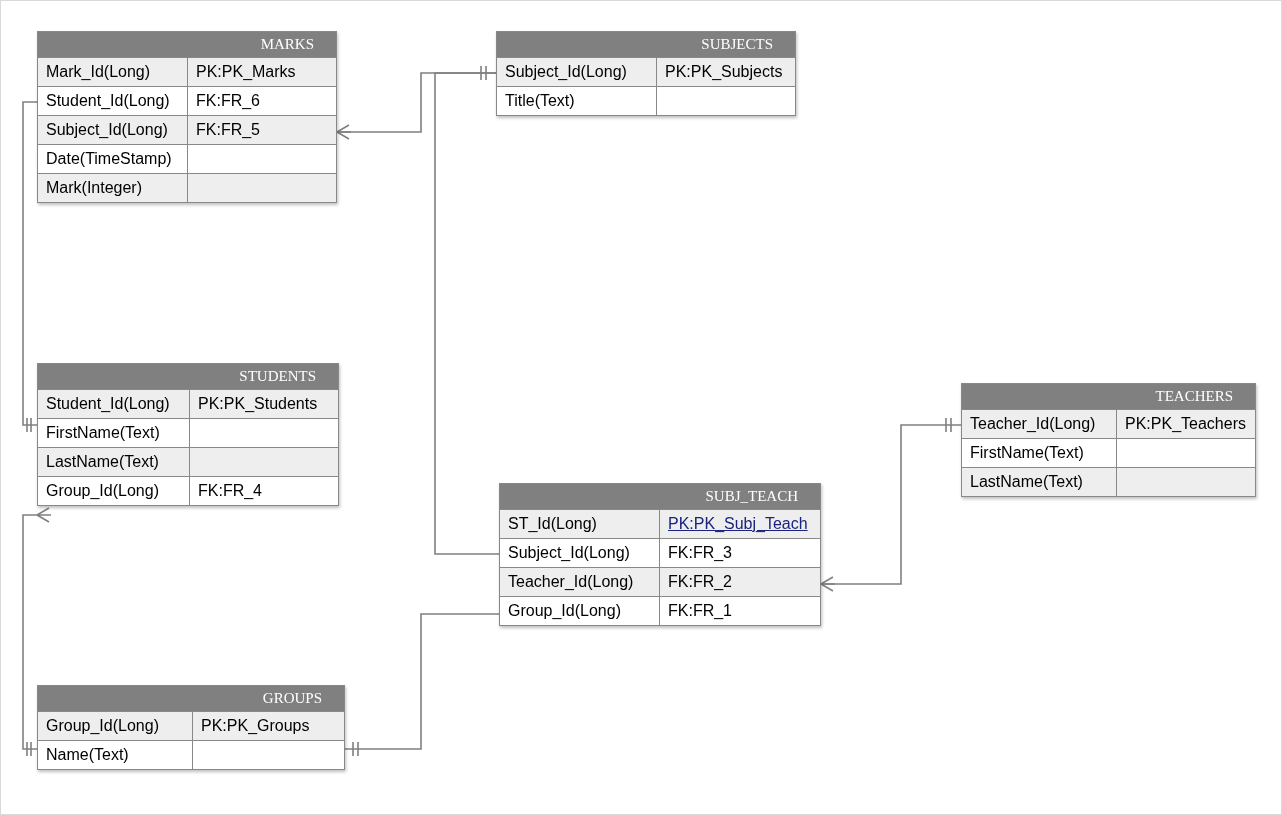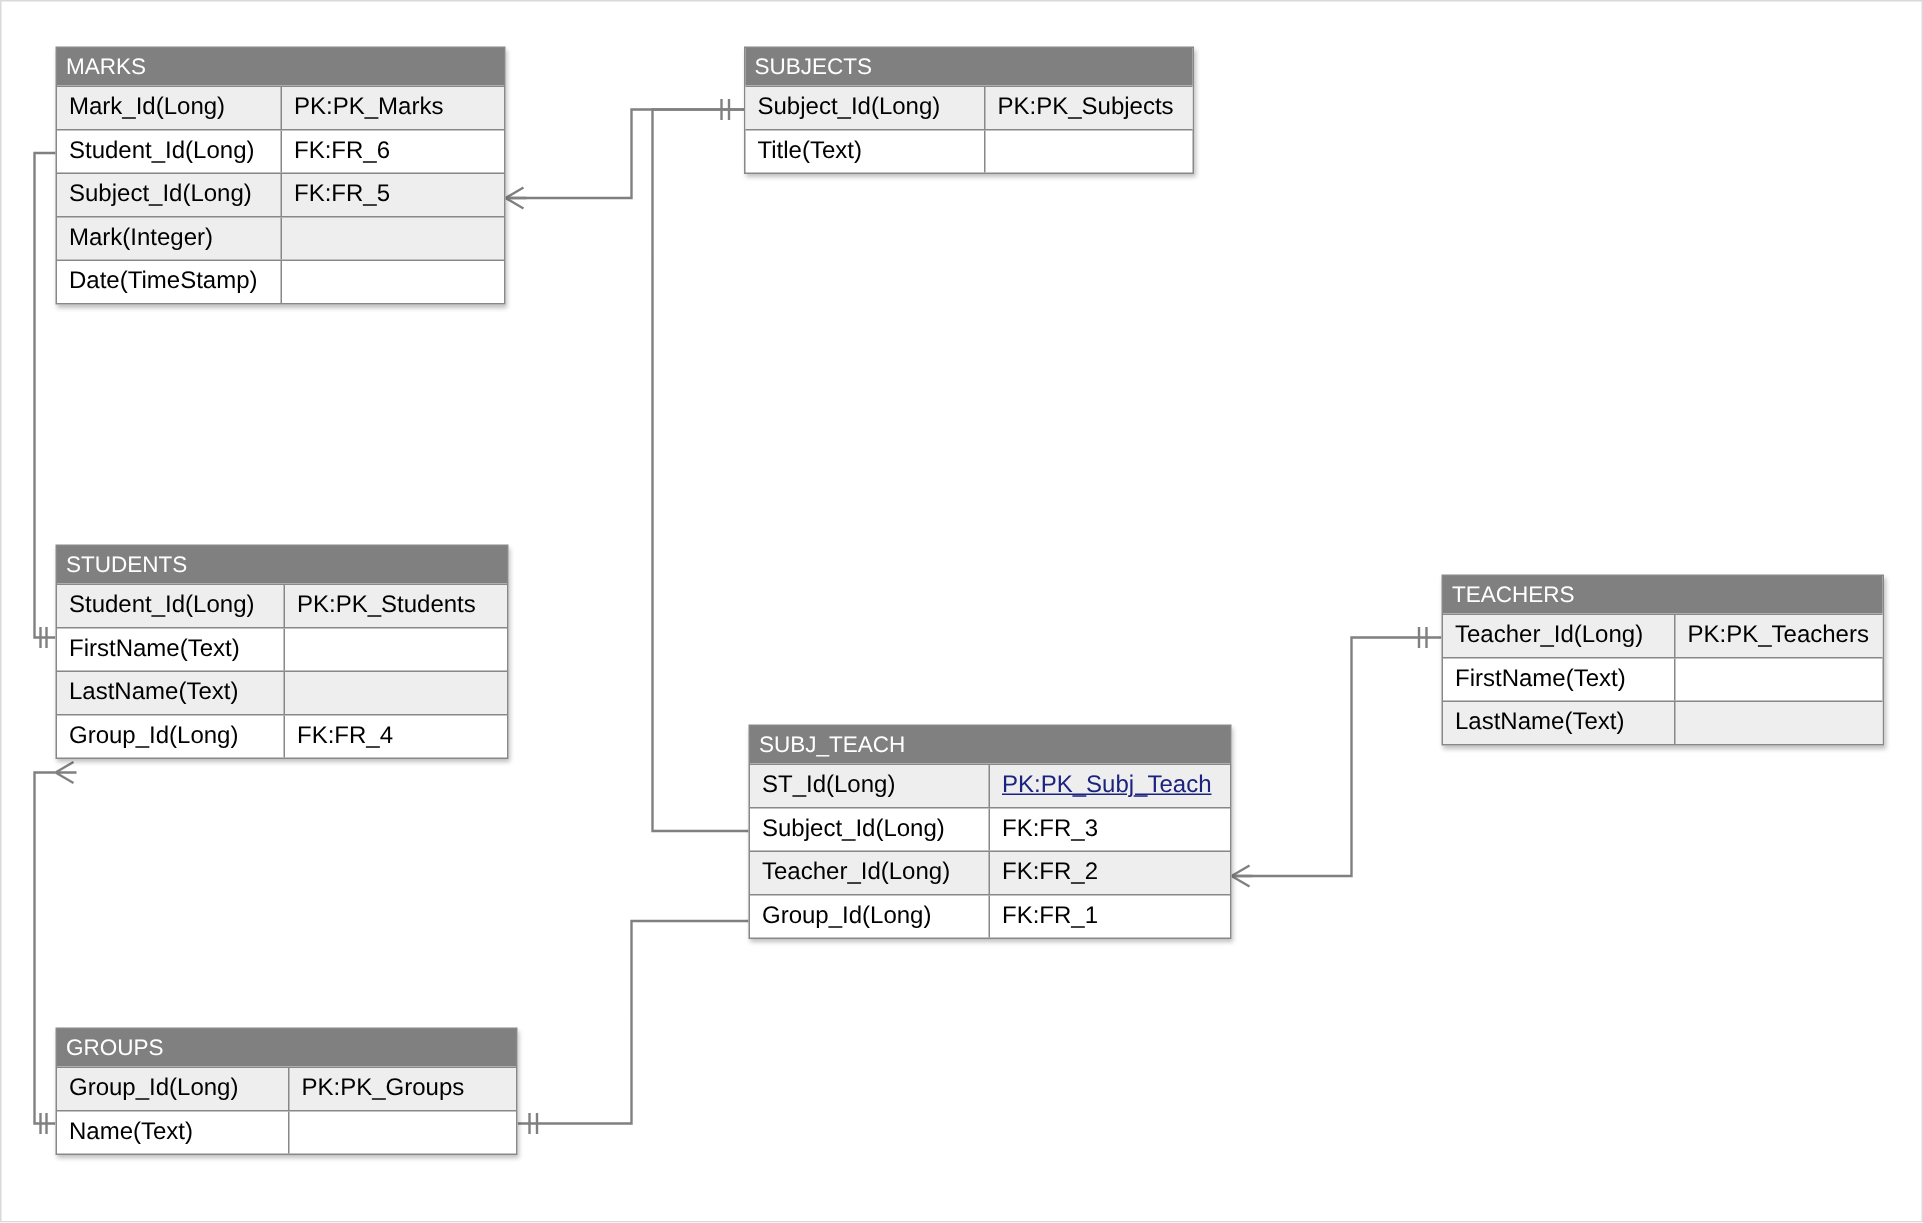--- a/index.html
+++ b/index.html
@@ -20,24 +20,24 @@
   .entity {
     position: absolute;
     border: 1px solid #888;
     box-shadow: 1px 2px 3px rgba(0,0,0,.25);
     background: #fff;
   }
   .entity-title {
     background: #808080;
     color: #fff;
     font-weight: normal;
-    text-align: left;
-    padding: 4px 6px;
+    text-align: right;
+    padding: 4px 22px;
     font-size: 15px;
-    font-family: Liberation Sans, sans-serif;
+    font-family: Liberation Serif, serif;
   }
   .entity-row {
     display:flex;
     border-top: 1px solid #888;
     font-size: 16px;
   }
   .entity-row.shaded { background: #eeeeee; }
   .cell {
     border-right: 1px solid #888;
     padding: 5px 8px;
@@ -95,26 +95,26 @@
       <div class="cell" style="flex:1">PK:PK_Marks</div>
     </div>
     <div class="entity-row">
       <div class="cell" style="width:150px">Student_Id(Long)</div>
       <div class="cell" style="flex:1">FK:FR_6</div>
     </div>
     <div class="entity-row shaded">
       <div class="cell" style="width:150px">Subject_Id(Long)</div>
       <div class="cell" style="flex:1">FK:FR_5</div>
     </div>
+    <div class="entity-row">
+      <div class="cell" style="width:150px">Date(TimeStamp)</div>
+      <div class="cell" style="flex:1"></div>
+    </div>
     <div class="entity-row shaded">
       <div class="cell" style="width:150px">Mark(Integer)</div>
-      <div class="cell" style="flex:1"></div>
-    </div>
-    <div class="entity-row">
-      <div class="cell" style="width:150px">Date(TimeStamp)</div>
       <div class="cell" style="flex:1"></div>
     </div>
   </div>
 
   <div class="entity" style="left:495px; top:30px; width:300px">
     <div class="entity-title">SUBJECTS</div>
     <div class="entity-row shaded">
       <div class="cell" style="width:160px">Subject_Id(Long)</div>
       <div class="cell" style="flex:1">PK:PK_Subjects</div>
     </div>

